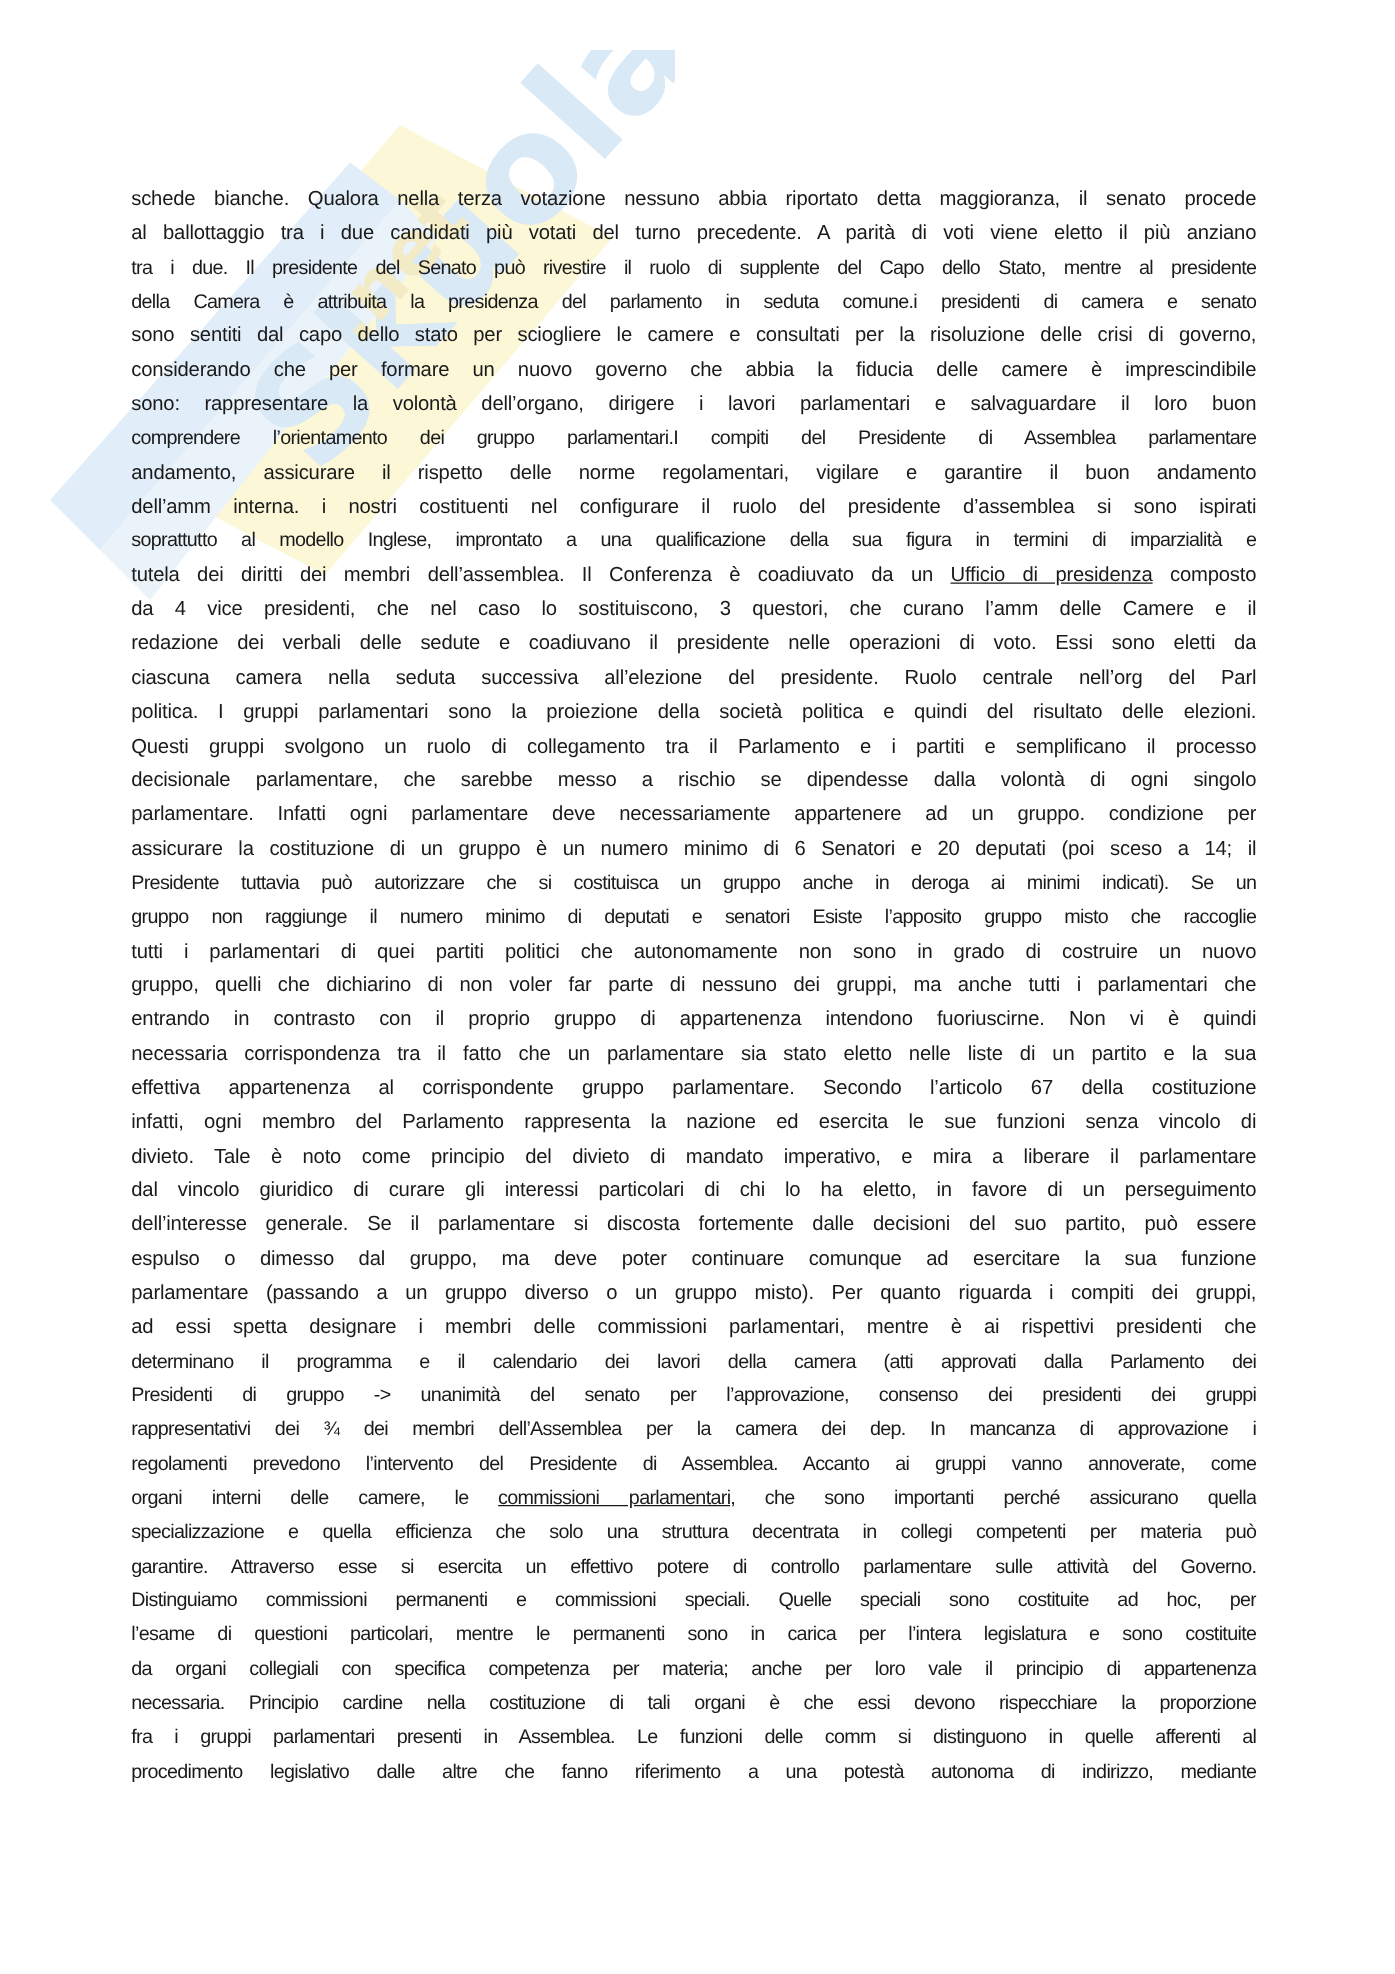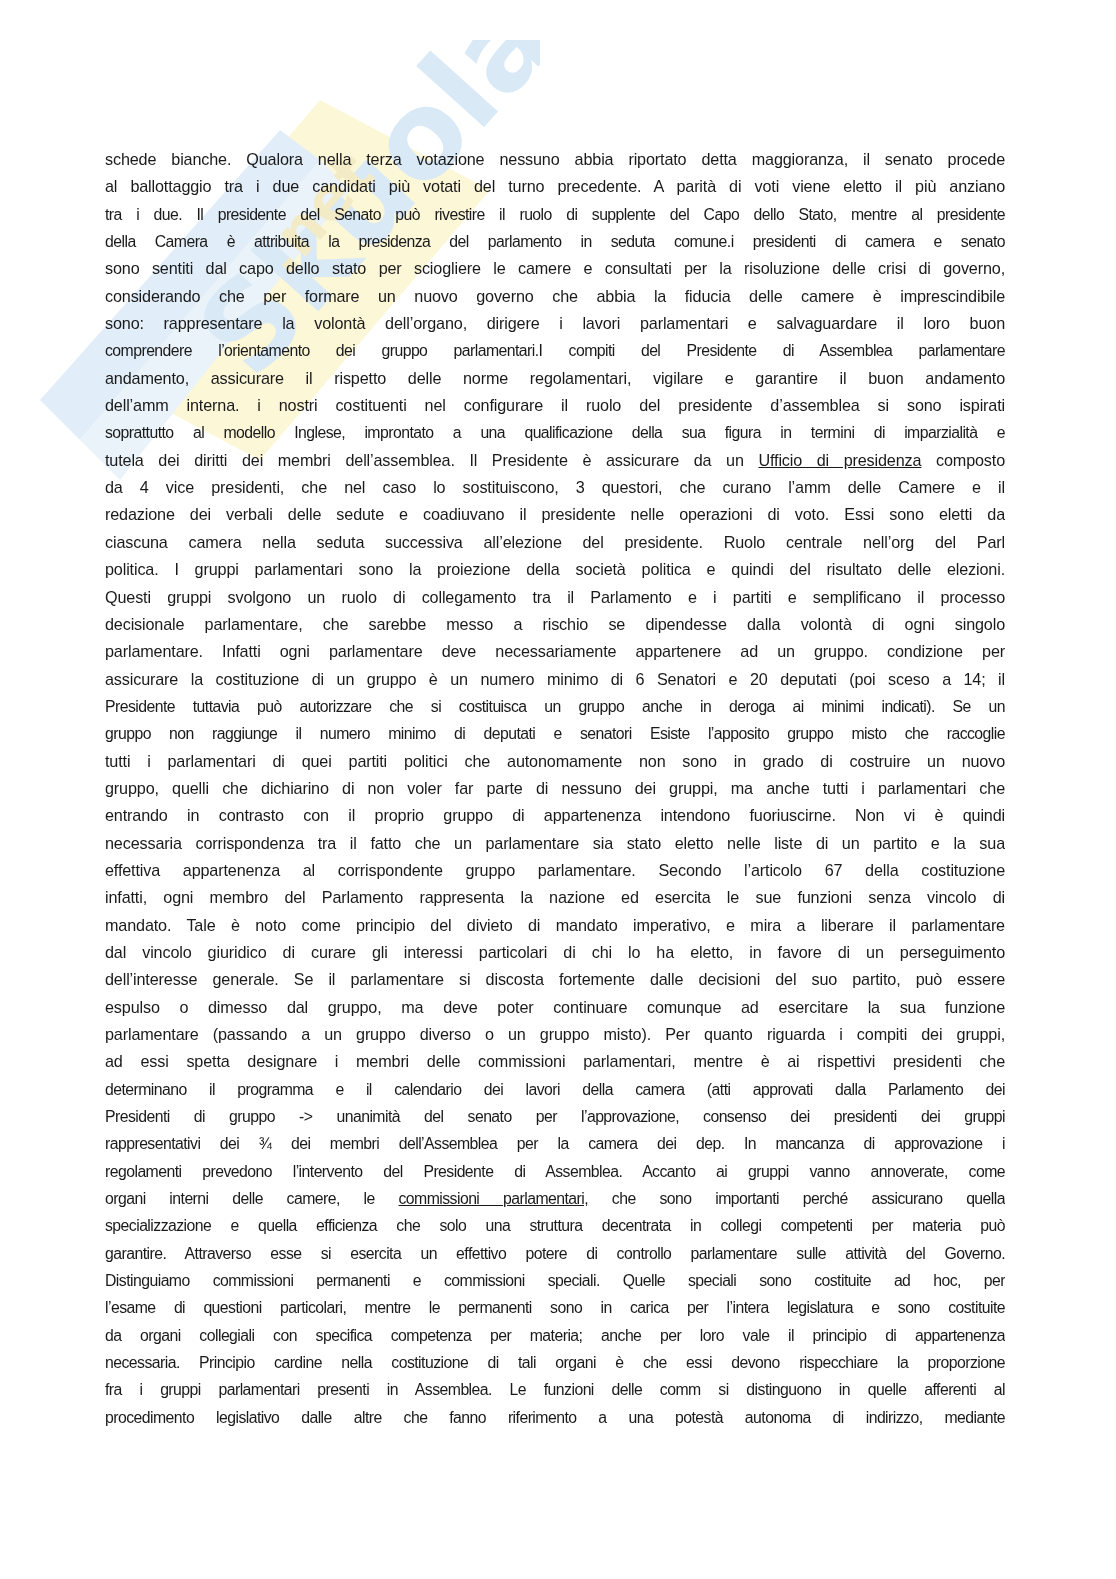--- a/index.html
+++ b/index.html
@@ -29,38 +29,38 @@
     <div class="line"><span>al ballottaggio tra i due candidati più votati del turno precedente. A parità di voti viene eletto il più anziano</span></div>
     <div class="line tight"><span>tra i due. Il presidente del Senato può rivestire il ruolo di </span><b>supplente del Capo dello Stato</b><span>, mentre al presidente</span></div>
     <div class="line tight"><span>della Camera è attribuita la </span><b>presidenza del parlamento in seduta comune</b><span>.i presidenti di camera e senato</span></div>
     <div class="line"><span>sono sentiti dal capo dello stato per sciogliere le camere e consultati per la risoluzione delle crisi di governo,</span></div>
     <div class="line"><span>considerando che per formare un nuovo governo che abbia la fiducia delle camere è imprescindibile</span></div>
     <div class="line"><span>sono: rappresentare la volontà dell’organo, dirigere i lavori parlamentari e salvaguardare il loro buon</span></div>
     <div class="line tight"><span>comprendere l’orientamento dei gruppo parlamentari.I compiti del </span><b>Presidente di Assemblea parlamentare</b></div>
     <div class="line"><span>andamento, assicurare il rispetto delle norme regolamentari, vigilare e garantire il buon andamento</span></div>
     <div class="line"><span>dell’amm interna. i nostri costituenti nel configurare il ruolo del presidente d’assemblea si sono ispirati</span></div>
     <div class="line tight"><span>soprattutto al modello Inglese, improntato a una qualificazione della sua figura in termini di imparzialità e</span></div>
-    <div class="line"><span>tutela dei diritti dei membri dell’assemblea. Il Presidente è assicurare da un </span><u><b>Ufficio di presidenza</b></u><span> composto</span></div>
+    <div class="line"><span>tutela dei diritti dei membri dell’assemblea. Il Conferenza è coadiuvato da un </span><u><b>Ufficio di presidenza</b></u><span> composto</span></div>
     <div class="line"><span>da </span><b>4 vice presidenti,</b><span> che nel caso lo sostituiscono, </span><b>3 questori,</b><span> che curano l’amm delle Camere e il</span></div>
     <div class="line"><span>redazione dei verbali delle sedute e coadiuvano il presidente nelle operazioni di voto. Essi sono eletti da</span></div>
     <div class="line"><span>ciascuna camera nella seduta successiva all’elezione del presidente. Ruolo centrale nell’org del Parl</span></div>
     <div class="line"><span>politica. I gruppi parlamentari sono la proiezione della società politica e quindi del risultato delle elezioni.</span></div>
     <div class="line"><span>Questi gruppi svolgono un ruolo di </span><b>collegamento tra il Parlamento e i partiti e semplificano il processo</b></div>
     <div class="line"><b>decisionale parlamentare</b><span>, che sarebbe messo a rischio se dipendesse dalla volontà di ogni singolo</span></div>
     <div class="line"><span>parlamentare. Infatti ogni parlamentare deve necessariamente appartenere ad un gruppo. condizione per</span></div>
     <div class="line"><span>assicurare la costituzione di un gruppo è un numero minimo di 6 Senatori e 20 deputati (poi sceso a 14; il</span></div>
     <div class="line tight"><span>Presidente tuttavia può autorizzare che si costituisca un gruppo anche in deroga ai minimi indicati). Se un</span></div>
     <div class="line tight"><span>gruppo non raggiunge il numero minimo di deputati e senatori Esiste l’apposito </span><b>gruppo misto</b><span> che raccoglie</span></div>
     <div class="line"><span>tutti i parlamentari di quei partiti politici che autonomamente non sono in grado di costruire un nuovo</span></div>
     <div class="line"><span>gruppo, quelli che dichiarino di non voler far parte di nessuno dei gruppi, ma anche tutti i parlamentari che</span></div>
     <div class="line"><span>entrando in contrasto con il proprio gruppo di appartenenza intendono fuoriuscirne. </span><b>Non vi è</b><span> quindi</span></div>
     <div class="line"><b>necessaria corrispondenza</b><span> tra il fatto che un </span><b>parlamentare</b><span> sia stato </span><b>eletto nelle liste di un partito</b><span> e la sua</span></div>
     <div class="line"><b>effettiva appartenenza al corrispondente gruppo parlamentare.</b><span> Secondo l’articolo 67 della costituzione</span></div>
     <div class="line"><span>infatti, </span><b>ogni membro del Parlamento</b><span> rappresenta la nazione ed </span><b>esercita le sue funzioni senza vincolo di</b></div>
-    <div class="line"><b>mandato</b><span>. Tale è noto come </span><b>principio del divieto di mandato imperativo</b><span>, e mira a liberare il parlamentare</span></div>
+    <div class="line"><b>divieto</b><span>. Tale è noto come </span><b>principio del divieto di mandato imperativo</b><span>, e mira a liberare il parlamentare</span></div>
     <div class="line"><span>dal vincolo giuridico di curare gli interessi particolari di chi lo ha eletto, in favore di un perseguimento</span></div>
     <div class="line"><span>dell’</span><b>interesse generale.</b><span> Se il parlamentare si discosta fortemente dalle decisioni del suo partito, può essere</span></div>
     <div class="line"><span>espulso o dimesso dal gruppo, ma deve poter continuare comunque ad esercitare la sua funzione</span></div>
     <div class="line"><span>parlamentare (passando a un gruppo diverso o un gruppo misto). Per quanto riguarda i </span><b>compiti dei gruppi,</b></div>
     <div class="line"><span>ad essi spetta </span><b>designare i membri delle commissioni parlamentari,</b><span> mentre è ai rispettivi </span><b>presidenti</b><span> che</span></div>
     <div class="line tight"><span>determinano il </span><b>programma</b><span> e il </span><b>calendario</b><span> dei lavori della camera (atti approvati dalla </span><b>Parlamento dei</b></div>
     <div class="line tight"><b>Presidenti di gruppo</b><span> -&gt; unanimità del senato per l’approvazione, consenso dei presidenti dei gruppi</span></div>
     <div class="line tight"><span>rappresentativi dei ¾ dei membri dell’Assemblea per la camera dei dep. In mancanza di approvazione i</span></div>
     <div class="line tight"><span>regolamenti prevedono l’intervento del Presidente di Assemblea. Accanto ai gruppi vanno annoverate, come</span></div>
     <div class="line tight"><span>organi interni delle camere, le </span><u><b>commissioni parlamentari,</b></u><span> che sono importanti perché  assicurano quella</span></div>

